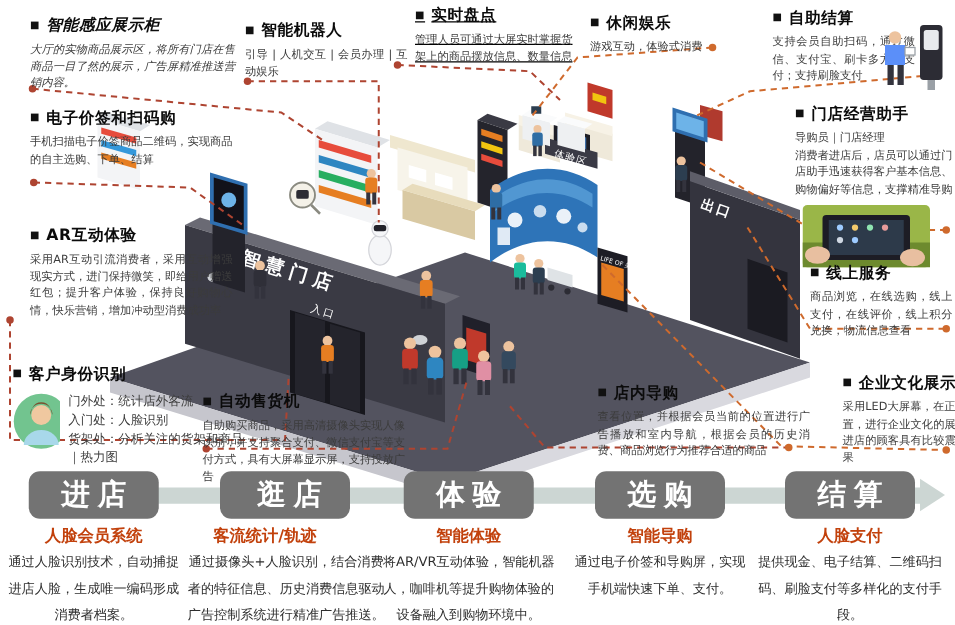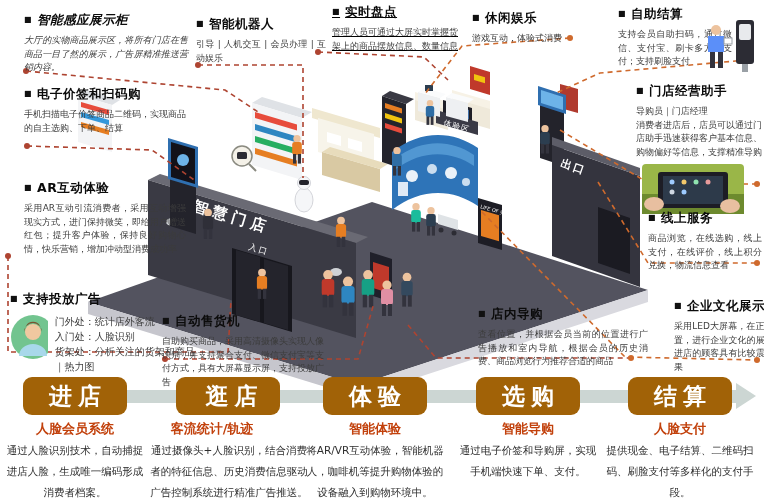--- a/index.html
+++ b/index.html
@@ -9,21 +9,21 @@
   svg text{font-family:"DejaVu Sans","Liberation Sans",sans-serif;}
   .callout{position:absolute;}
   .c-title{font-size:12.5px;font-weight:bold;color:#0b0b0b;white-space:nowrap;letter-spacing:.5px;}
   .c-title .sq{font-size:8px;margin-right:5px;vertical-align:2px;color:#111;}
   .c-body{font-size:9px;color:#3c3c3c;line-height:1.5;margin-top:5px;white-space:pre-line;text-align:justify;}
   .id-row{display:flex;margin-top:6px;align-items:flex-start;}
   .id-row .lines{font-size:10px;color:#3c3c3c;line-height:1.5;margin-left:7px;white-space:pre-line;}
   .band{position:absolute;left:24px;top:390px;width:714px;height:13px;background:#ccd6d3;}
   .band-arrow{position:absolute;left:736px;top:383px;width:0;height:0;
               border-top:13px solid transparent;border-bottom:13px solid transparent;border-left:20px solid #ccd6d3;}
-  .badge{position:absolute;top:377px;width:104px;height:38px;background:#a16207;color:#fff;
+  .badge{position:absolute;top:377px;width:104px;height:38px;background:#737373;color:#fff;
          font-size:23px;font-weight:bold;text-align:center;line-height:38px;border-radius:9px;
          letter-spacing:6px;padding-left:6px;box-sizing:border-box;}
   .s-title{position:absolute;top:420px;font-size:13px;font-weight:bold;color:#c2410c;text-align:center;}
   .s-desc{position:absolute;top:440px;font-size:10.5px;color:#2e2e2e;line-height:21px;text-align:center;}
   .tablet-photo{margin-top:5px;margin-left:6px;display:block;}
 </style>
 </head>
 <body>
 
 <div class="canvas">
@@ -226,21 +226,21 @@
     <div class="c-title"><span class="sq">■</span><span>电子价签和扫码购</span></div>
     <div class="c-body">手机扫描电子价签商品二维码，实现商品的自主选购、下单、结算</div>
   </div>
 
   <div class="callout" style="left:24px;top:180px;width:162px;">
     <div class="c-title"><span class="sq">■</span><span>AR互动体验</span></div>
     <div class="c-body">采用AR互动引流消费者，采用互动增强现实方式，进门保持微笑，即给用户赠送红包；提升客户体验，保持良好购物心情，快乐营销，增加冲动型消费成功率</div>
   </div>
 
   <div class="callout" style="left:10px;top:291px;width:192px;">
-    <div class="c-title"><span class="sq">■</span><span>支持投放广告</span></div>
+    <div class="c-title"><span class="sq">■</span><span>客户身份识别</span></div>
     <div class="id-row">
       <svg width="46" height="46">
         <circle cx="23" cy="23" r="22" fill="#72c48f"></circle>
         <circle cx="23" cy="18" r="8" fill="#f0c8a0"></circle>
         <path d="M14,18 a9,9 0 0 1 18,0 l-2,-6 a8,8 0 0 0 -14,0 Z" fill="#7a5230"></path>
         <path d="M9,42 a14,12 0 0 1 28,0 Z" fill="#a8d8ea"></path>
       </svg>
       <div class="lines">门外处：统计店外客流
 入门处：人脸识别
 货架处：分析关注的货架和商品｜热力图</div>

